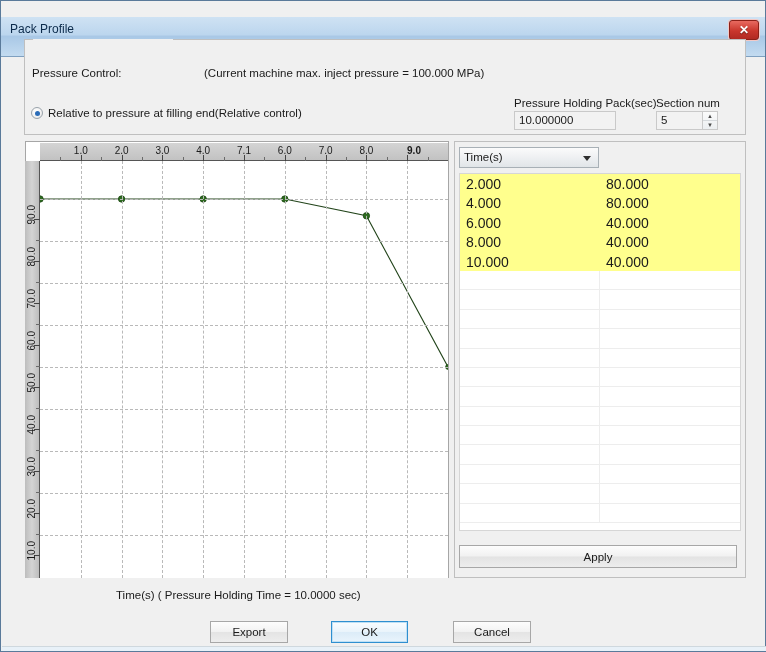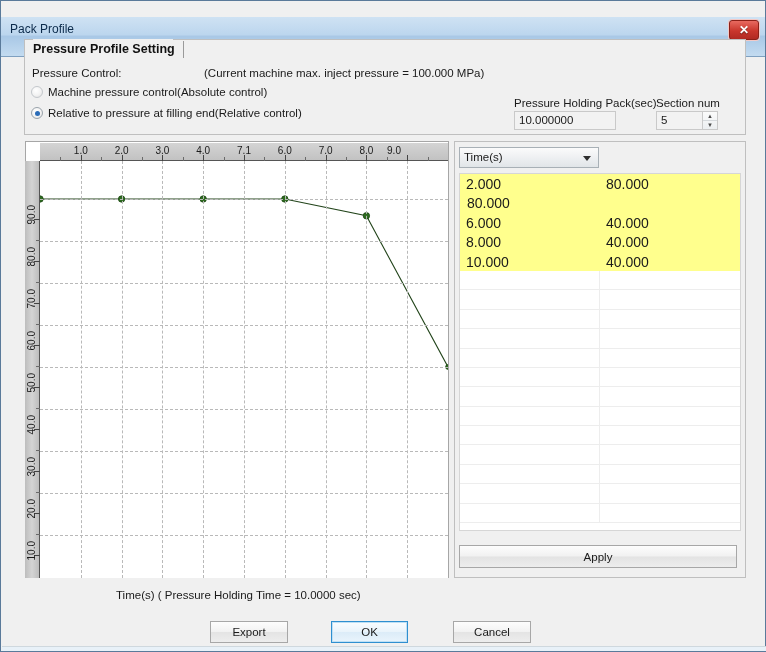--- a/index.html
+++ b/index.html
@@ -313,29 +313,24 @@
   <div class="titlebar">
     <div class="title-text">Pack Profile</div>
     <div class="close-btn">
       <div class="close-x">✕</div>
     </div>
   </div>
 
   <div class="tabgroup"></div>
   <div class="tabgroup-top-left"></div>
   <div class="tabgroup-top-right"></div>
-  <div class="tab-label">Pressure Profile Setting</div>
 
   <div class="lbl lbl-pressure-control">Pressure Control:</div>
   <div class="lbl lbl-machine-max">(Current machine max. inject pressure = 100.000 MPa)</div>
 
-  <div class="radio-row radio-abs">
-    <span class="radio-mark dim"></span>
-    <span>Machine pressure control(Absolute control)</span>
-  </div>
   <div class="radio-row radio-rel">
     <span class="radio-mark sel"></span>
     <span>Relative to pressure at filling end(Relative control)</span>
   </div>
 
   <div class="field-label fl-hold">Pressure Holding Pack(sec)</div>
   <div class="txtbox tb-hold">10.000000</div>
 
   <div class="field-label fl-sect">Section num</div>
   <div class="txtbox tb-sect">5</div>
@@ -384,21 +379,21 @@
       <div class="xtick-lbl" style="left: 163.2px;">4.0</div>
       <div class="xtick-mark" style="left: 204px;"></div>
       <div class="xtick-lbl" style="left: 204px;">7.1</div>
       <div class="xtick-mark" style="left: 244.8px;"></div>
       <div class="xtick-lbl" style="left: 244.8px;">6.0</div>
       <div class="xtick-mark" style="left: 285.6px;"></div>
       <div class="xtick-lbl" style="left: 285.6px;">7.0</div>
       <div class="xtick-mark" style="left: 326.4px;"></div>
       <div class="xtick-lbl" style="left: 326.4px;">8.0</div>
       <div class="xtick-mark" style="left: 367.2px;"></div>
-      <div class="xtick-lbl" style="left: 354px;">9.0</div>
+      <div class="xtick-lbl" style="left: 374px; font-weight: bold;">9.0</div>
       <div class="xtick-minor" style="left: 20.4px;"></div>
       <div class="xtick-minor" style="left: 61.2px;"></div>
       <div class="xtick-minor" style="left: 102px;"></div>
       <div class="xtick-minor" style="left: 142.8px;"></div>
       <div class="xtick-minor" style="left: 183.6px;"></div>
       <div class="xtick-minor" style="left: 224.4px;"></div>
       <div class="xtick-minor" style="left: 265.2px;"></div>
       <div class="xtick-minor" style="left: 306px;"></div>
       <div class="xtick-minor" style="left: 346.8px;"></div>
       <div class="xtick-minor" style="left: 387.6px;"></div>
@@ -441,20 +436,21 @@
       <span>Time(s)</span>
       <span class="caret"></span>
     </div>
   </div>
   <div class="grid-body" id="gridbody">
       <div class="grow filled">
         <div class="gcell c1">2.000</div>
         <div class="gcell c2">80.000</div>
       </div>
       <div class="grow filled">
+        <div class="gcell c1">4.000</div>
         <div class="gcell c2">80.000</div>
       </div>
       <div class="grow filled">
         <div class="gcell c1">6.000</div>
         <div class="gcell c2">40.000</div>
       </div>
       <div class="grow filled">
         <div class="gcell c1">8.000</div>
         <div class="gcell c2">40.000</div>
       </div>

